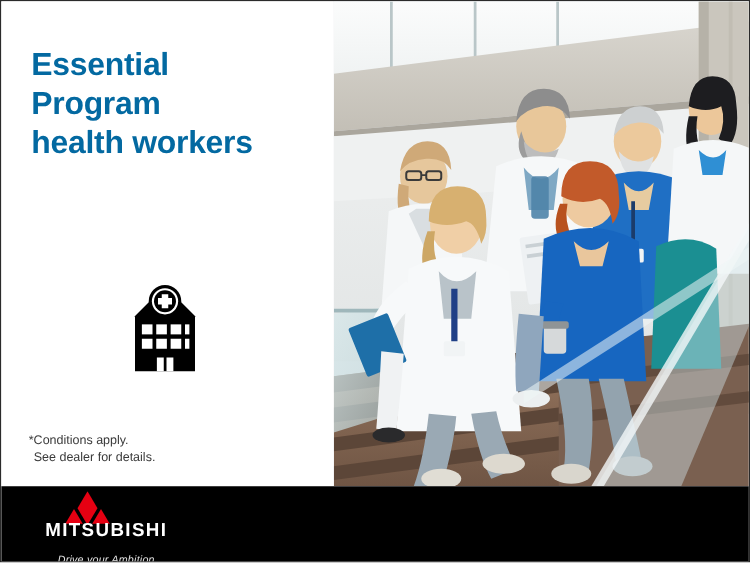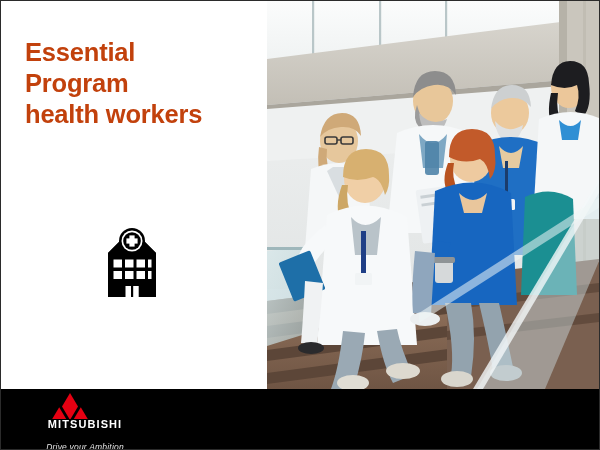--- a/index.html
+++ b/index.html
@@ -17,21 +17,21 @@
     overflow:hidden;
   }
 
   
   .left-panel{
     position:absolute;left:0;top:0;width:266px;height:388px;
     background:#ffffff;
   }
   .headline{
     position:absolute;left:24px;top:36px;width:236px;
-    color:#c2410c;
+    color:#0369a1;
     font-size:25.5px;
     font-weight:bold;
     line-height:31px;
     letter-spacing:-0.2px;
   }
   .headline .hl-line{display:block;white-space:nowrap;}
 
   
   .icon-wrap{
     position:absolute;left:95px;top:226px;width:72px;height:74px;
@@ -64,21 +64,21 @@
     position:absolute;left:19px;top:4px;width:130px;height:56px;
   }
   .brand-mark{
     position:absolute;left:26px;top:0;width:48px;height:26px;
   }
   .brand-mark svg{display:block;width:48px;height:26px;}
   .brand-name{
     position:absolute;left:0;top:26px;width:130px;
     text-align:center;
     color:#ffffff;
-    font-size:11px;
+    font-size:15px;
     font-weight:bold;
     letter-spacing:1.1px;
     line-height:11.5px;
   }
   .brand-name span{display:block;}
   .brand-tagline{
     position:absolute;left:0;top:49px;width:130px;
     text-align:center;
     color:#e3e3e3;
     font-size:8.5px;
@@ -123,20 +123,24 @@
         <rect x="17.5" y="44.0" width="8.5" height="8" fill="#ffffff"></rect>
         <rect x="29.0" y="44.0" width="8.5" height="8" fill="#ffffff"></rect>
         <rect x="40.5" y="44.0" width="8.5" height="8" fill="#ffffff"></rect>
         <rect x="52.0" y="44.0" width="3.5" height="8" fill="#ffffff"></rect>
 
         <rect x="29.5" y="59" width="5.5" height="11" fill="#ffffff"></rect>
         <rect x="37.2" y="59" width="5.5" height="11" fill="#ffffff"></rect>
       </svg>
     </div>
 
+    <div class="fineprint">
+      <span class="fp-line">*Conditions apply.</span>
+      <span class="fp-line indent">See dealer for details.</span>
+    </div>
 
   </div>
 
   <div class="photo">
     <svg viewBox="0 0 333 388" xmlns="http://www.w3.org/2000/svg" aria-hidden="true">
       <defs>
         <linearGradient id="skyG" x1="0" y1="0" x2="0" y2="1">
           <stop offset="0" stop-color="#fbfcfc"></stop>
           <stop offset="1" stop-color="#eef1f1"></stop>
         </linearGradient>

